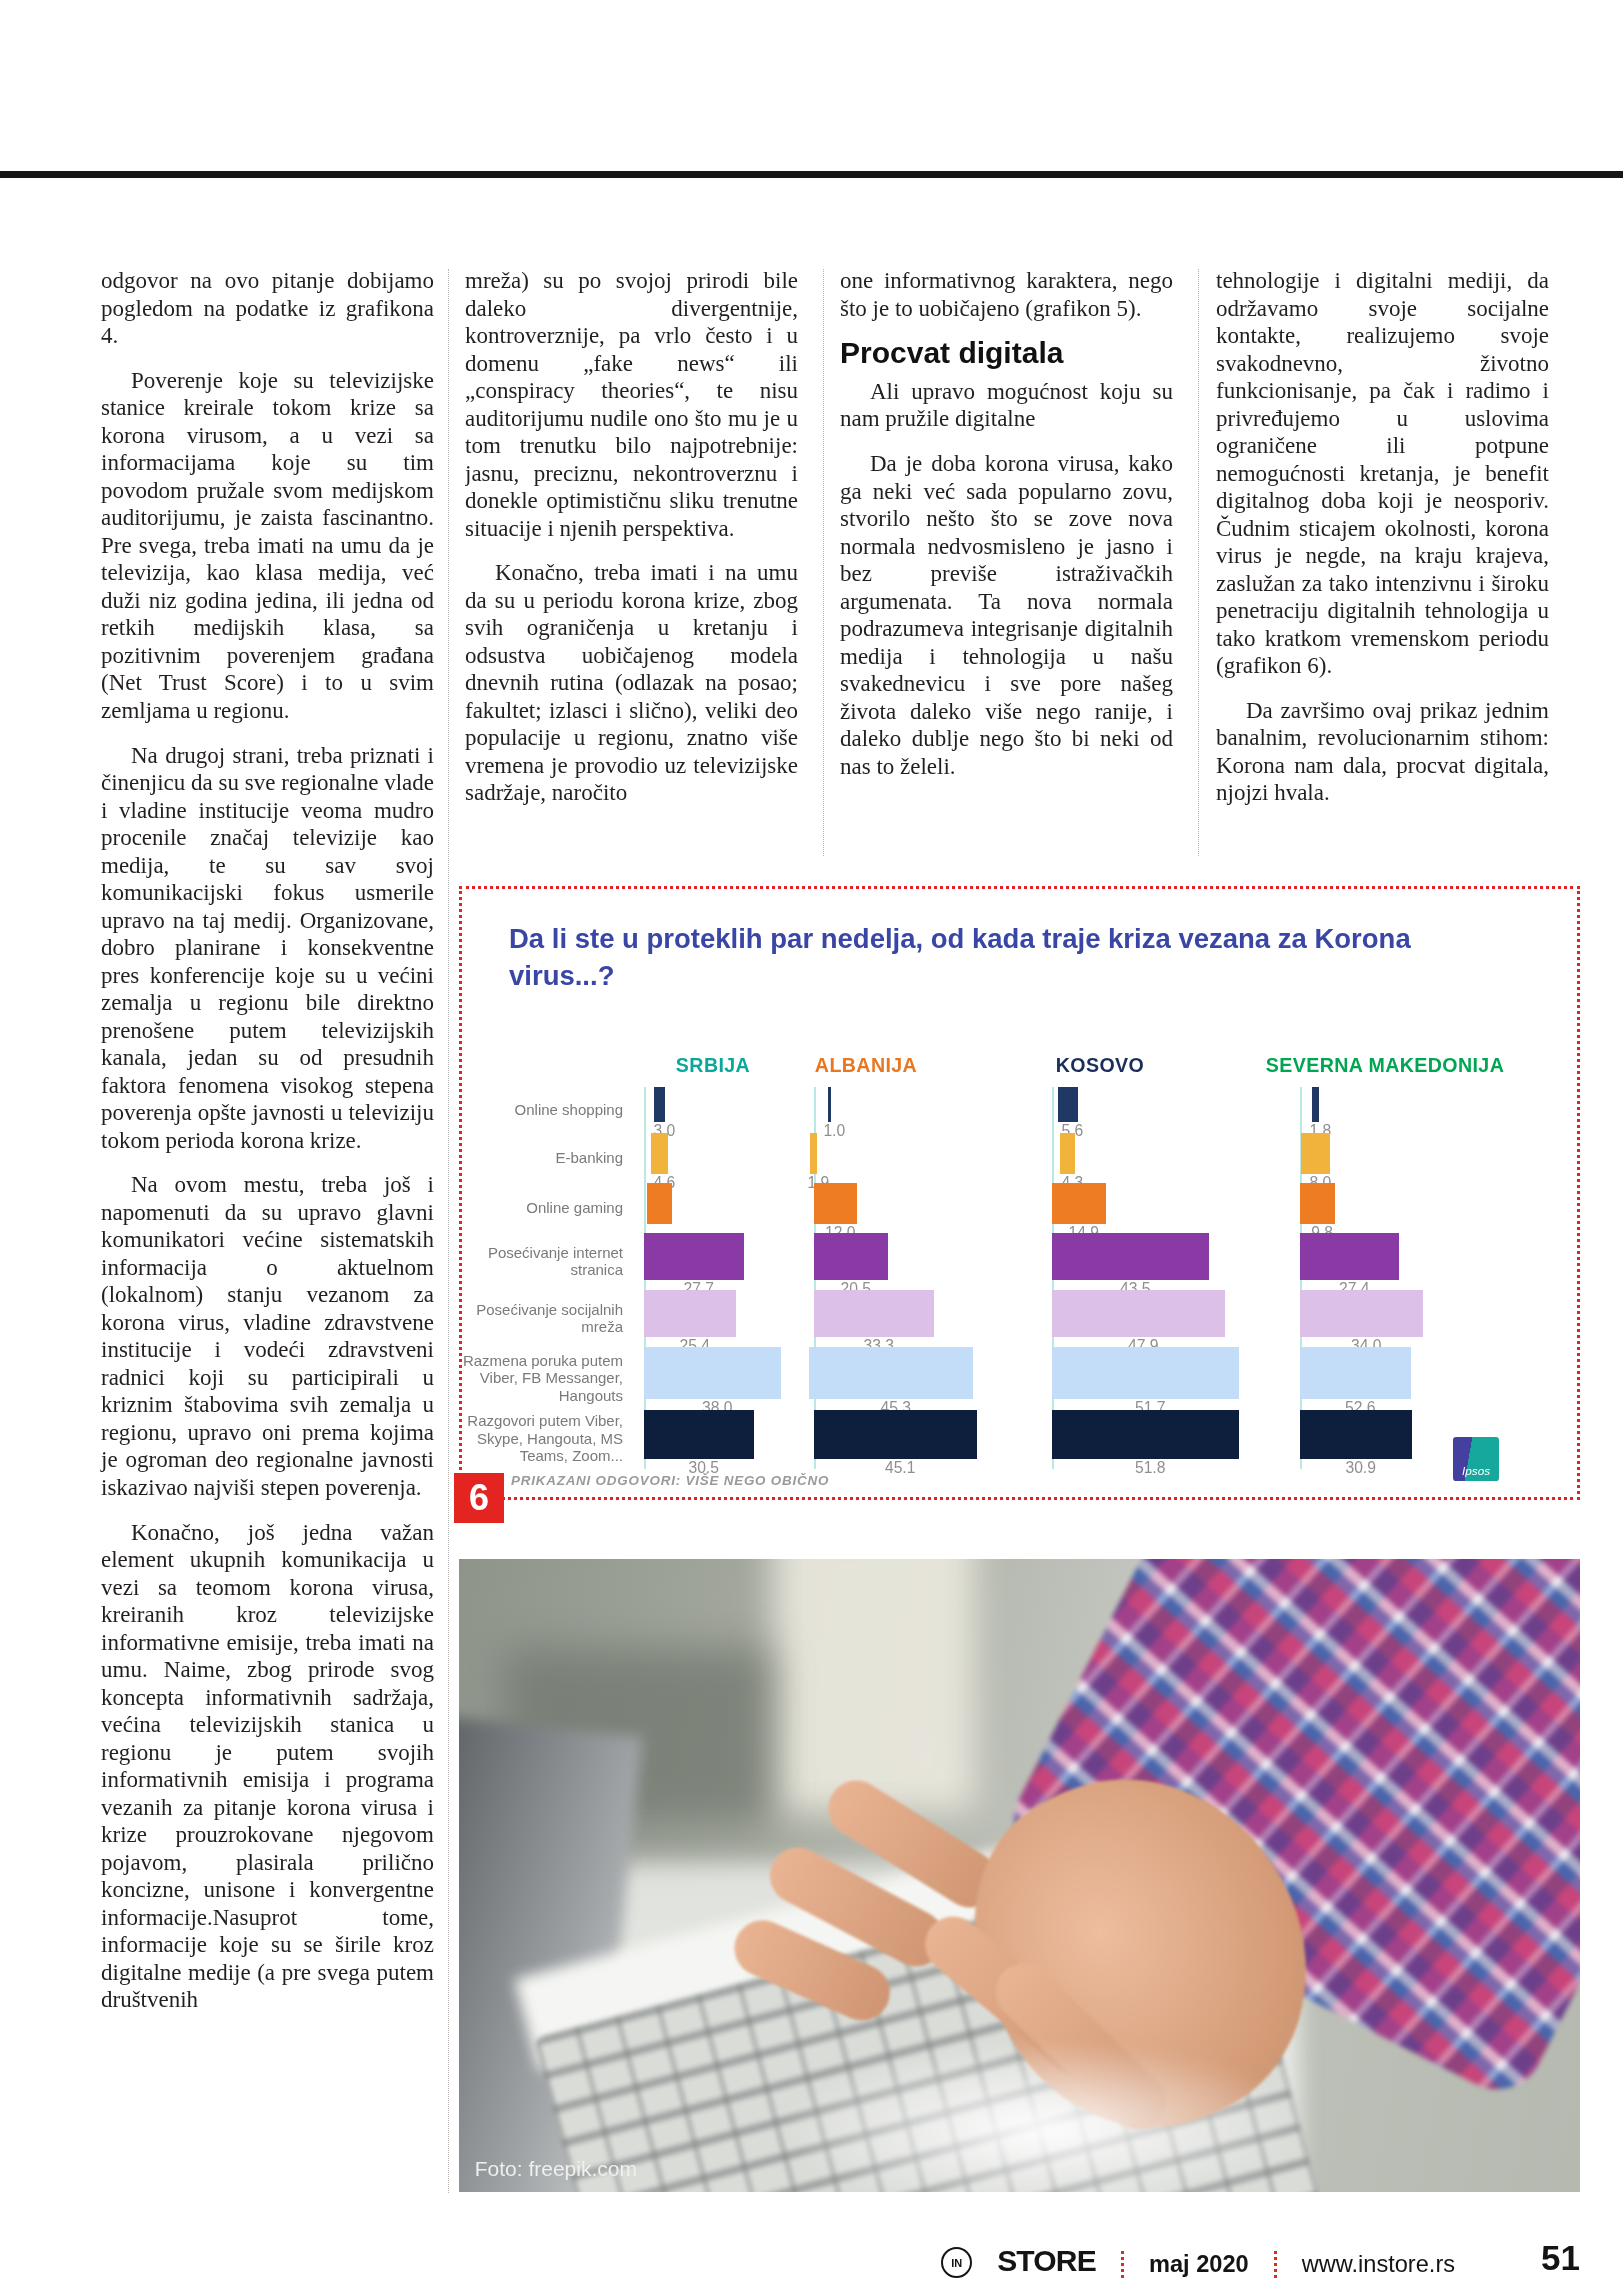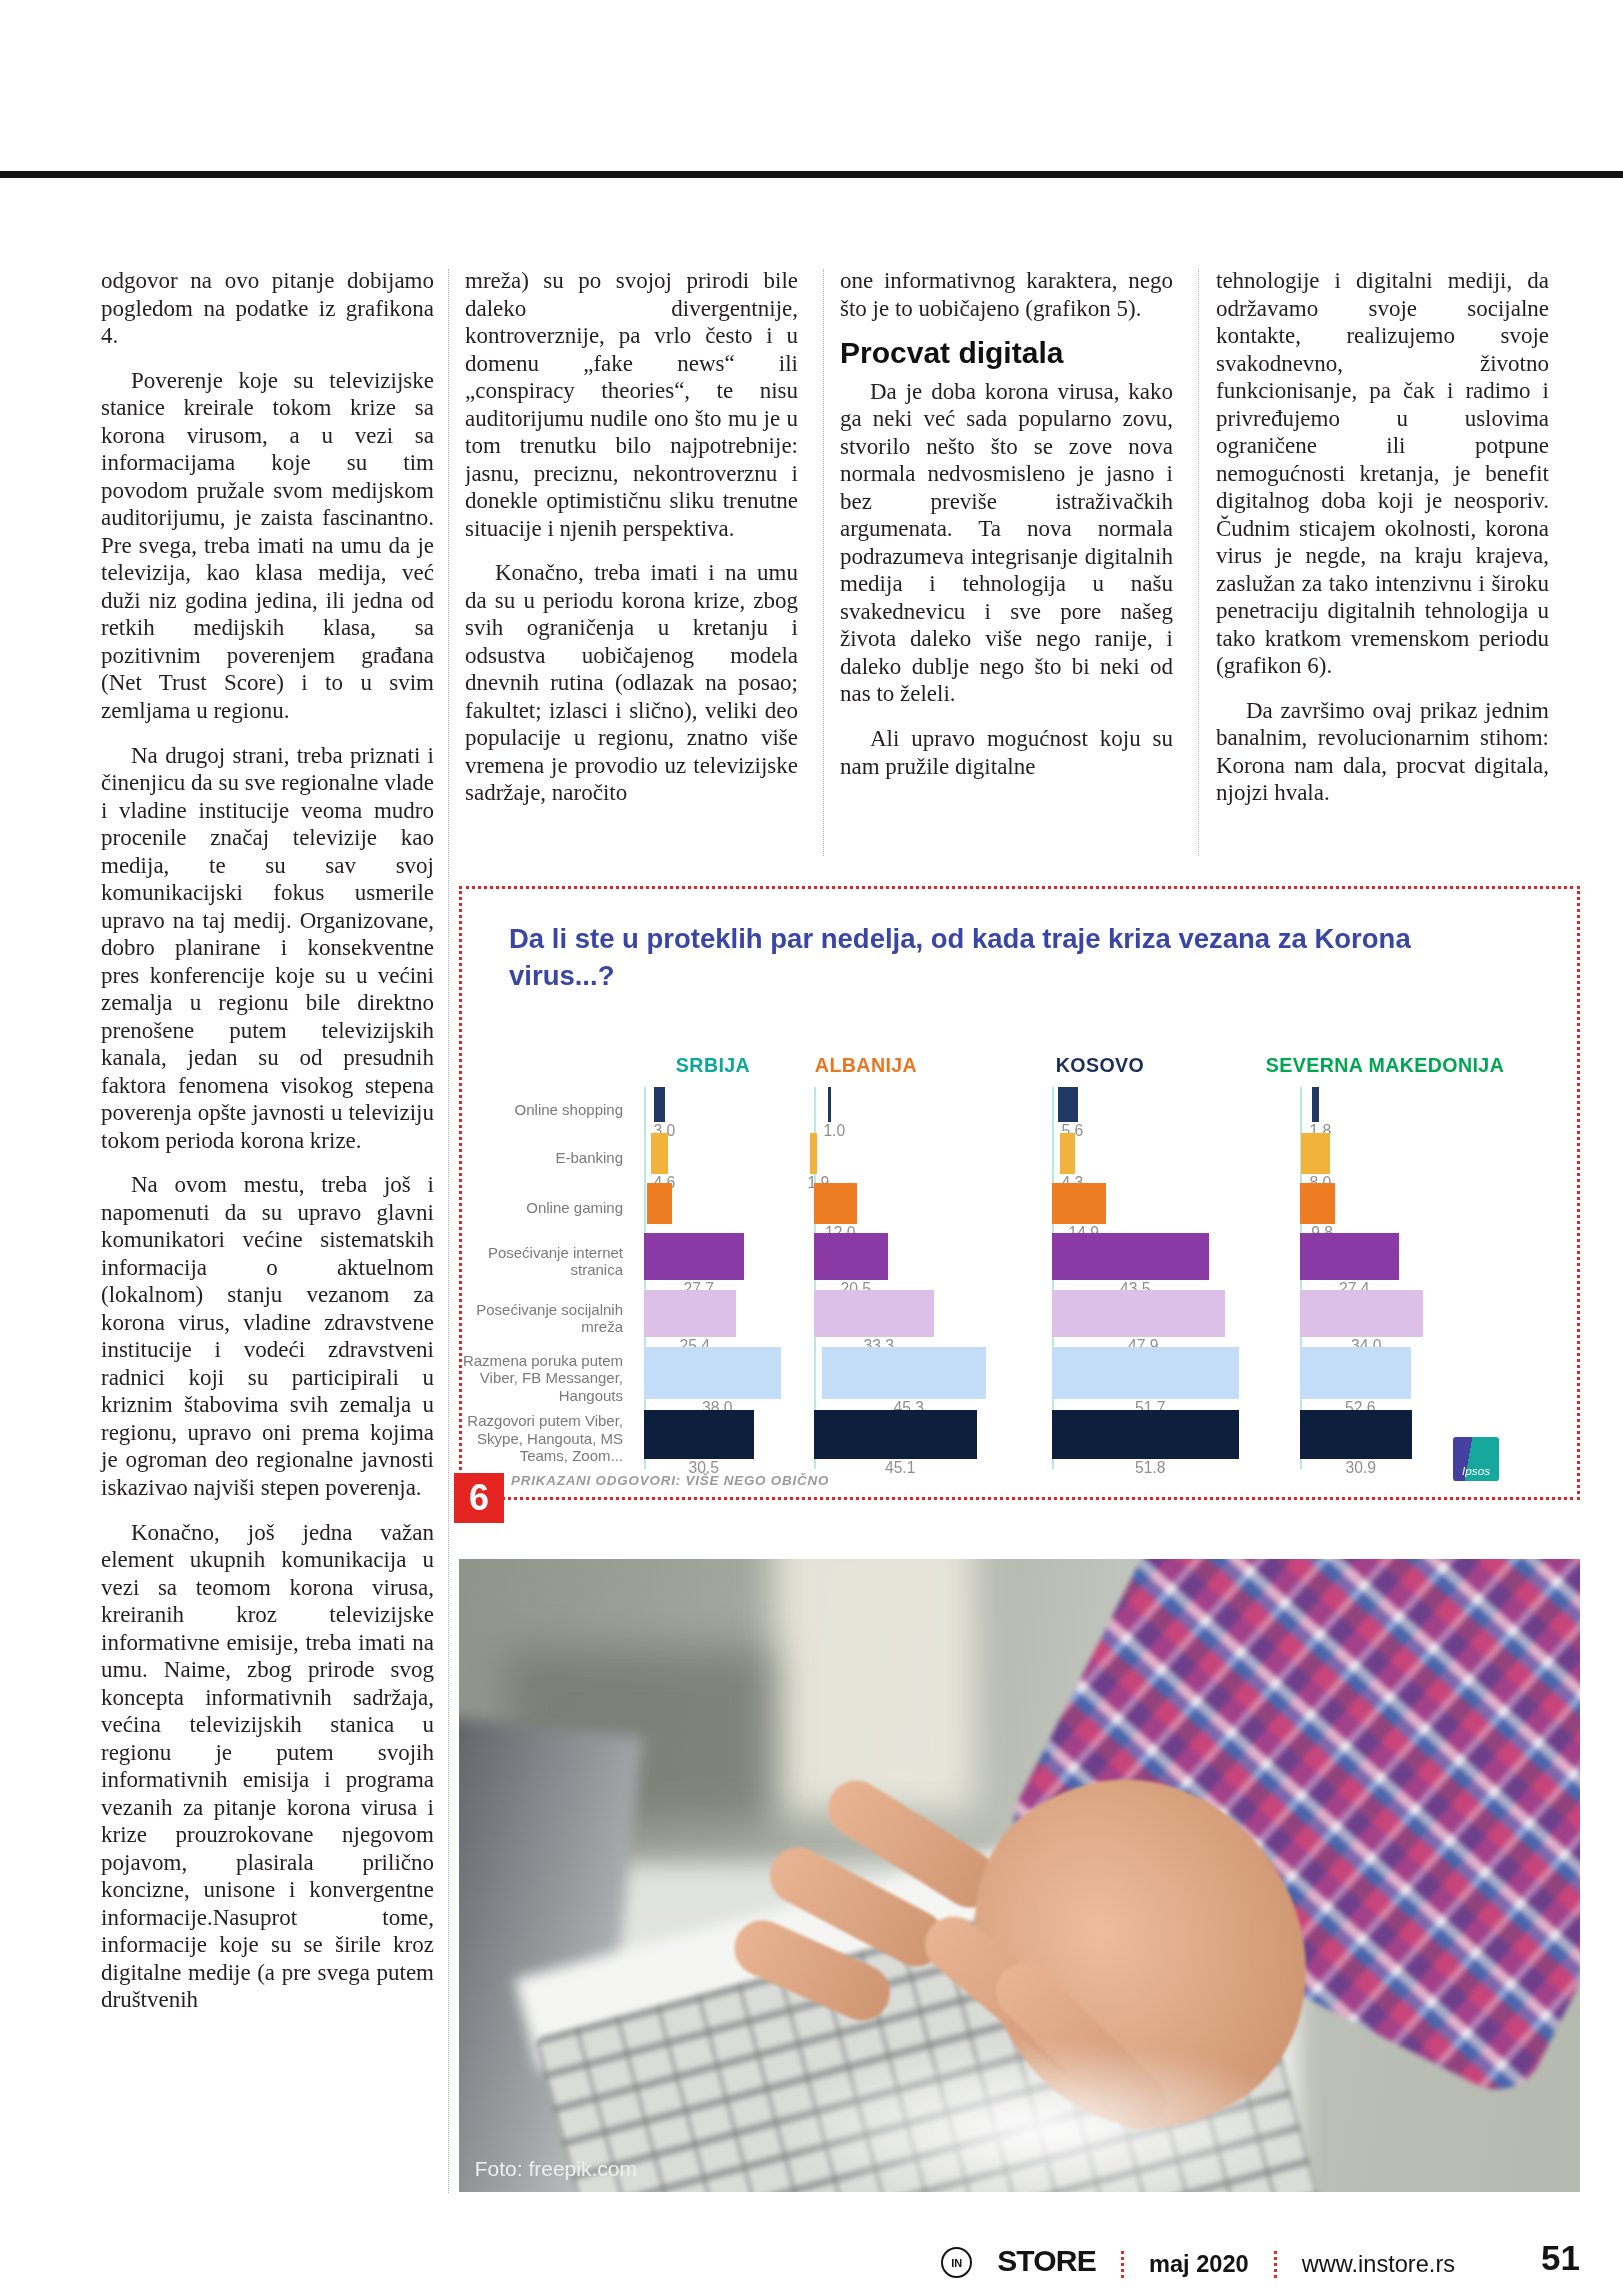--- a/index.html
+++ b/index.html
@@ -135,22 +135,22 @@
   </div>
 
   <div class="col col-2">
     <p>mreža) su po svojoj prirodi bile daleko divergentnije, kontroverznije, pa vrlo često i u domenu „fake news“ ili „conspiracy theories“, te nisu auditorijumu nudile ono što mu je u tom trenutku bilo najpotrebnije: jasnu, preciznu, nekontroverznu i donekle optimističnu sliku trenutne situacije i njenih perspektiva.</p>
     <p class="indent">Konačno, treba imati i na umu da su u periodu korona krize, zbog svih ograničenja u kretanju i odsustva uobičajenog modela dnevnih rutina (odlazak na posao; fakultet; izlasci i slično), veliki deo populacije u regionu, znatno više vremena je provodio uz televizijske sadržaje, naročito</p>
   </div>
 
   <div class="col col-3">
     <p>one informativnog karaktera, nego što je to uobičajeno (grafikon 5).</p>
     <h2>Procvat digitala</h2>
+    <p class="indent">Ali upravo mogućnost koju su nam pružile digitalne</p>
     <p class="indent">Da je doba korona virusa, kako ga neki već sada popularno zovu, stvorilo nešto što se zove nova normala nedvosmisleno je jasno i bez previše istraživačkih argumenata. Ta nova normala podrazumeva integrisanje digitalnih medija i tehnologija u našu svakednevicu i sve pore našeg života daleko više nego ranije, i daleko dublje nego što bi neki od nas to želeli.</p>
-    <p class="indent">Ali upravo mogućnost koju su nam pružile digitalne</p>
   </div>
 
   <div class="col col-4">
     <p>tehnologije i digitalni mediji, da održavamo svoje socijalne kontakte, realizujemo svoje svakodnevno, životno funkcionisanje, pa čak i radimo i privređujemo u uslovima ograničene ili potpune nemogućnosti kretanja, je benefit digitalnog doba koji je neosporiv. Čudnim sticajem okolnosti, korona virus je negde, na kraju krajeva, zaslužan za tako intenzivnu i široku penetraciju digitalnih tehnologija u tako kratkom vremenskom periodu (grafikon 6).</p>
     <p class="indent">Da završimo ovaj prikaz jednim banalnim, revolucionarnim stihom: Korona nam dala, procvat digitala, njojzi hvala.</p>
   </div>
 
   <div class="vsep vsep-1"></div>
   <div class="vsep vsep-2"></div>
   <div class="vsep vsep-3"></div>
@@ -260,21 +260,21 @@
             <div class="bar" style="width: 123px; height: 47px; background: rgb(221, 192, 232);"></div>
             <div class="barval">34.0</div>
           </div>
         </div>
         <div class="crow" style="height: 63px;">
           <div class="cat-label">Razmena poruka putem Viber, FB Messanger, Hangouts</div>
           <div class="bargroup" style="left: 182px;">
             <div class="bar" style="width: 137px; height: 52px; background: rgb(195, 220, 248);"></div>
             <div class="barval">38.0</div>
           </div>
-          <div class="bargroup" style="left: 360px;">
+          <div class="bargroup" style="left: 347px;">
             <div class="bar" style="width: 164px; height: 52px; background: rgb(195, 220, 248);"></div>
             <div class="barval">45.3</div>
           </div>
           <div class="bargroup" style="left: 590px;">
             <div class="bar" style="width: 187px; height: 52px; background: rgb(195, 220, 248);"></div>
             <div class="barval">51.7</div>
           </div>
           <div class="bargroup" style="left: 838px;">
             <div class="bar" style="width: 111px; height: 52px; background: rgb(195, 220, 248);"></div>
             <div class="barval">52.6</div>

